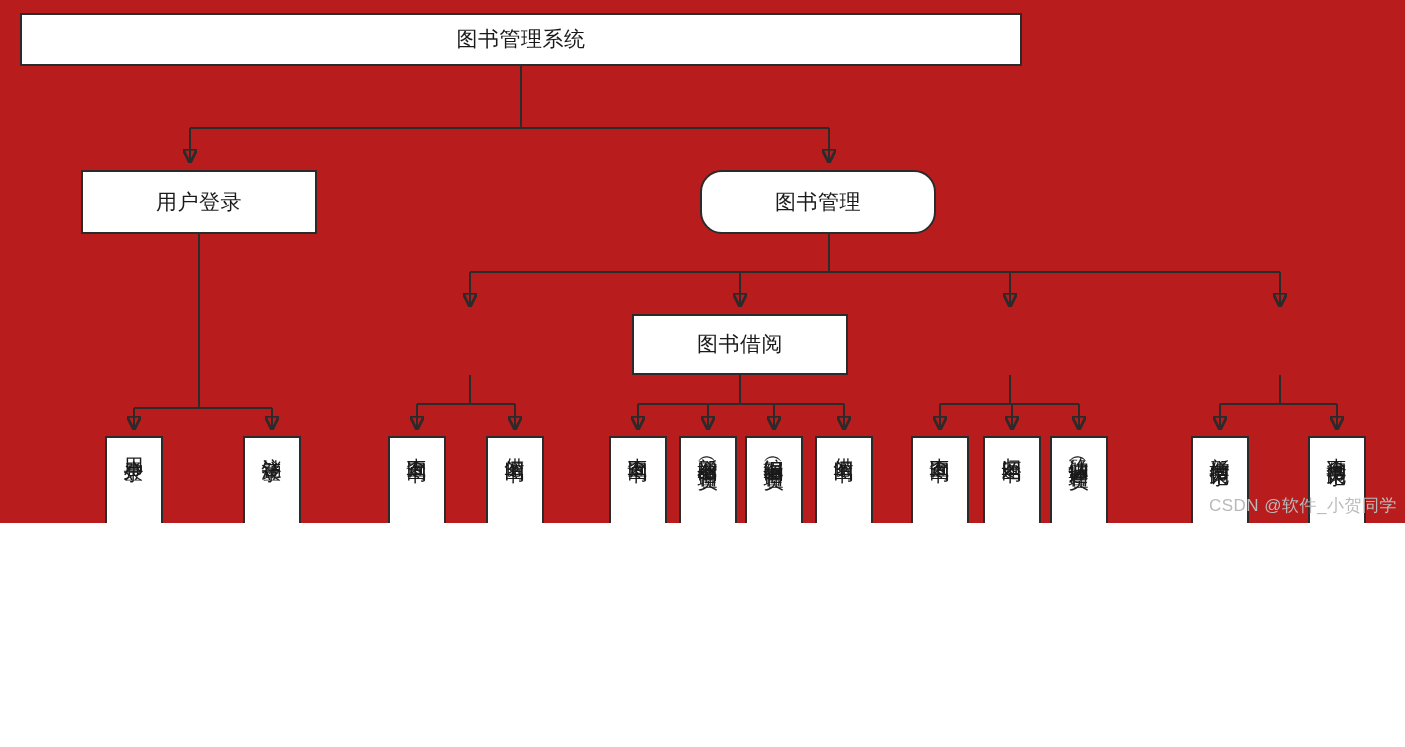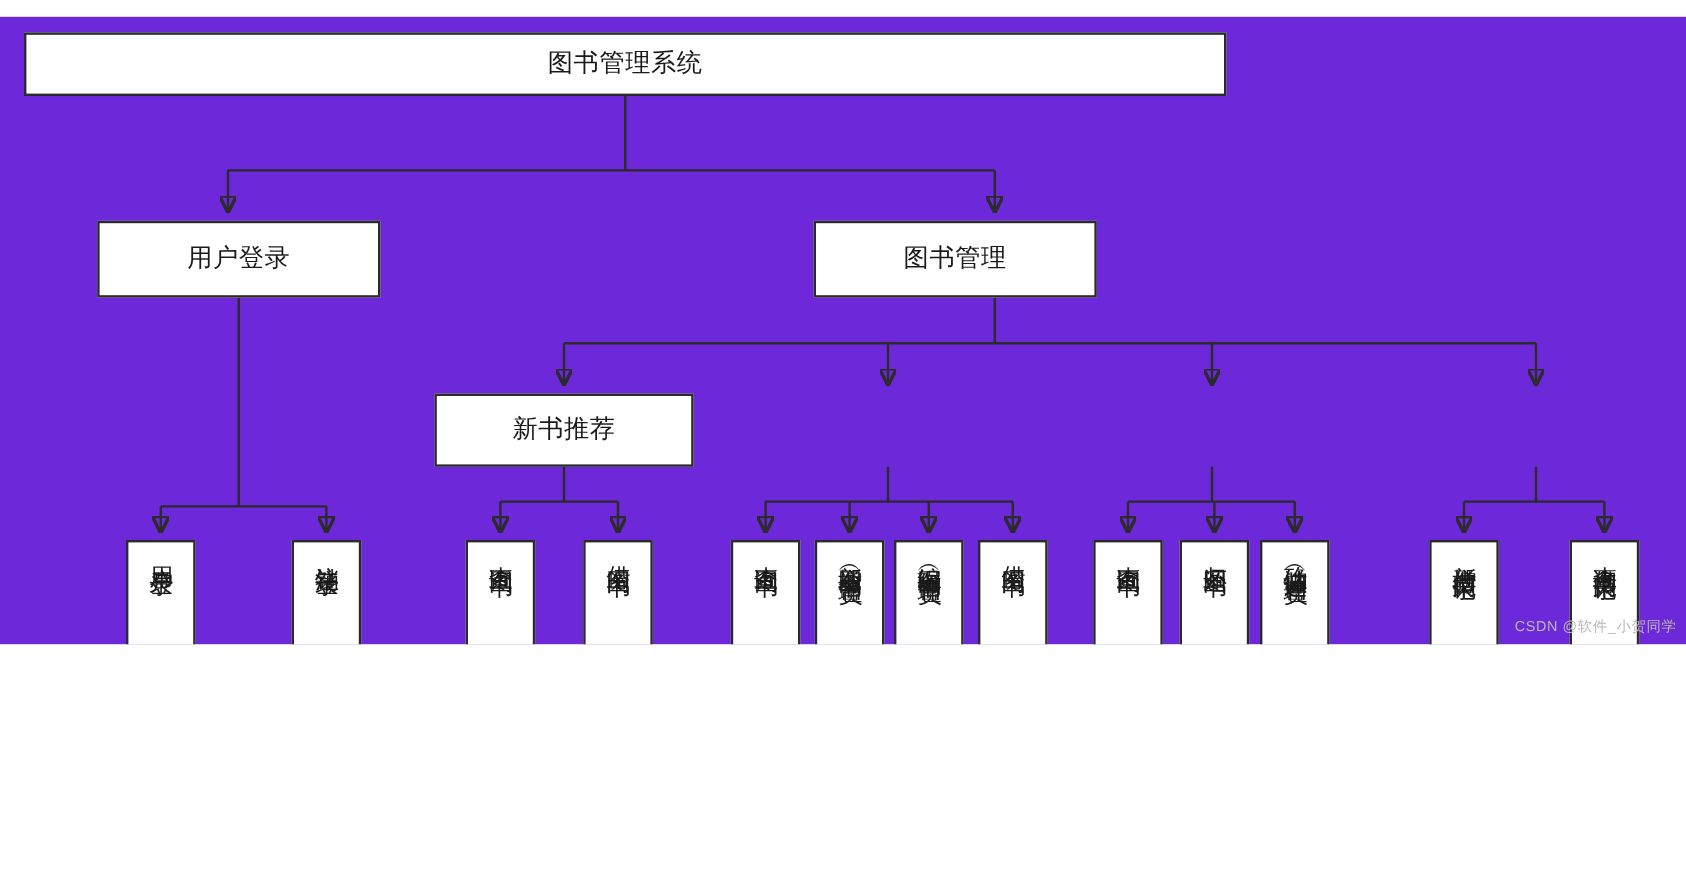--- a/index.html
+++ b/index.html
@@ -8,23 +8,22 @@
     padding: 0;
     background: #ffffff;
   }
   body {
     font-family: "Liberation Sans", "DejaVu Sans", sans-serif;
   }
   #diagram-root {
     position: relative;
     width: 1405px;
     height: 523px;
-    background: #6d28d9;
+    background: #b91c1c;
     overflow: hidden;
-    margin-top: 14px;
   }
   
   .node {
     position: absolute;
     box-sizing: border-box;
     background: #ffffff;
     border: 2px solid #2b2b2b;
     display: flex;
     align-items: center;
     justify-content: center;
@@ -70,21 +69,21 @@
   #connectors path, #connectors line {
     stroke: #2b2b2b;
     stroke-width: 2;
     fill: none;
   }
   
   #watermark {
     position: absolute;
     right: 8px;
     bottom: 6px;
-    font-size: 12px;
+    font-size: 17px;
     color: #b9b9b9;
     letter-spacing: 0.5px;
     white-space: nowrap;
     user-select: none;
   }
 </style>
 </head>
 <body>
 
 <div id="diagram-root">
@@ -151,26 +150,26 @@
     </g>
   </svg>
 
   <div class="node h root" style="left:20px; top:13px; width:1002px; height:53px;">
     <span class="label">图书管理系统</span>
   </div>
 
   <div class="node h" style="left:81px; top:170px; width:236px; height:64px;">
     <span class="label">用户登录</span>
   </div>
-  <div class="node h" style="left:678px; top:170px; width:236px; height:64px;">
+  <div class="node h" style="left:700px; top:170px; width:236px; height:64px;border-radius:22px;">
     <span class="label">图书管理</span>
   </div>
 
-  <div class="node h" style="left:362px; top:314px; width:216px; height:61px;">
-    <span class="label">新书推荐</span>
+  <div class="node h" style="left:632px; top:314px; width:216px; height:61px;">
+    <span class="label">图书借阅</span>
   </div>
 
   <div class="node v" style="left:105px; top:436px; width:58px; height:299px;">
     <span class="label">用户登录</span>
   </div>
   <div class="node v" style="left:243px; top:436px; width:58px; height:299px;">
     <span class="label">注销登录</span>
   </div>
 
   <div class="node v" style="left:388px; top:436px; width:58px; height:299px;">

